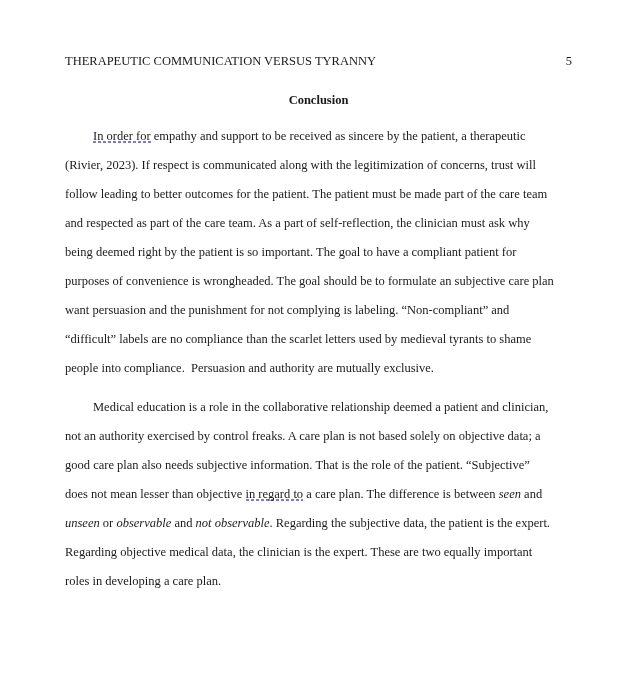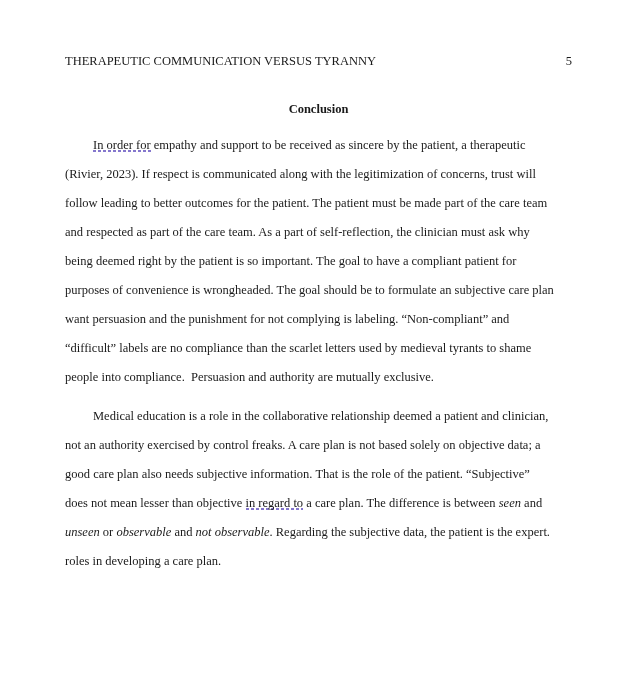--- a/index.html
+++ b/index.html
@@ -16,21 +16,21 @@
     overflow: hidden;
   }
   .header-row {
     display: flex;
     justify-content: space-between;
     align-items: baseline;
     line-height: 16px;
     white-space: pre;
   }
   .heading {
-    margin-top: 32px;
+    margin-top: 23px;
     text-align: center;
     font-weight: bold;
     line-height: 16px;
   }
   .paragraphs { margin-top: 14px; }
   .paragraph { margin: 0 0 10px 0; }
   .text-line {
     line-height: 29px;
     white-space: pre;
   }
@@ -63,16 +63,17 @@
         <div class="text-line"><span>want persuasion and the punishment for not complying is labeling. “Non-compliant” and</span></div>
         <div class="text-line"><span>“difficult” labels are no compliance than the scarlet letters used by medieval tyrants to shame</span></div>
         <div class="text-line"><span>people into compliance.  Persuasion and authority are mutually exclusive.</span></div>
       </div>
       <div class="paragraph">
         <div class="text-line indent"><span>Medical education is a role in the collaborative relationship deemed a patient and clinician,</span></div>
         <div class="text-line"><span>not an authority exercised by control freaks. A care plan is not based solely on objective data; a</span></div>
         <div class="text-line"><span>good care plan also needs subjective information. That is the role of the patient. “Subjective”</span></div>
         <div class="text-line"><span>does not mean lesser than objective </span><span class="grammar">in regard to</span><span> a care plan. The difference is between </span><span class="italic">seen</span><span> and</span></div>
         <div class="text-line"><span class="italic">unseen</span><span> or </span><span class="italic">observable</span><span> and </span><span class="italic">not observable</span><span>. Regarding the subjective data, the patient is the expert.</span></div>
+        <div class="text-line"><span>Regarding objective medical data, the clinician is the expert. These are two equally important</span></div>
         <div class="text-line"><span>roles in developing a care plan.</span></div>
       </div>
     </div>
 </div>
 
 </body></html>

